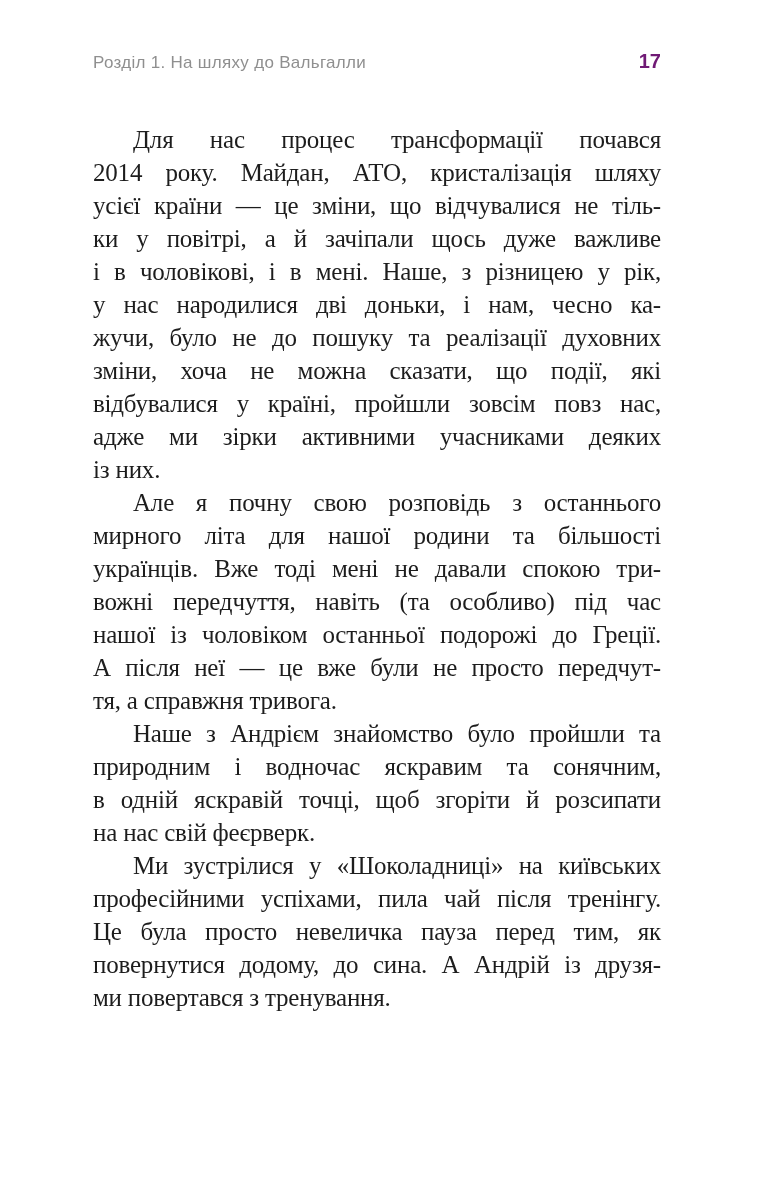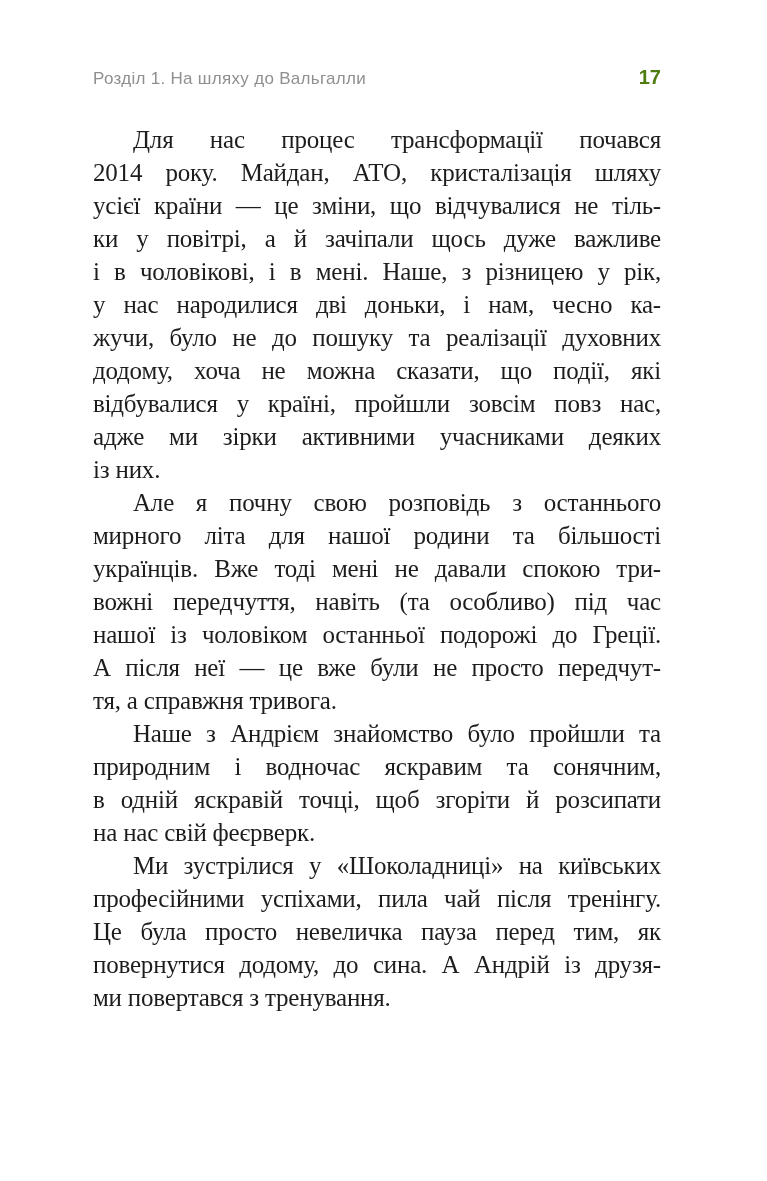--- a/index.html
+++ b/index.html
@@ -9,38 +9,38 @@
   }
   .page {
     position: relative;
     width: 767px;
     height: 1181px;
     background: #ffffff;
     overflow: hidden;
   }
   .running-head {
     position: absolute;
-    top: 66px;
+    top: 50px;
     left: 93px;
     width: 568px;
     display: flex;
     justify-content: space-between;
     align-items: baseline;
     font-family: "Liberation Sans", sans-serif;
   }
   .running-title {
     font-size: 17px;
     color: #8f8f8f;
     letter-spacing: 0.3px;
     font-weight: 400;
   }
   .page-num {
     font-size: 20px;
     font-weight: 700;
-    color: #4d7c0f;
+    color: #701a75;
   }
   .text-block {
     position: absolute;
     top: 123px;
     left: 93px;
     width: 568px;
     font-family: "Liberation Serif", serif;
     font-size: 25px;
     line-height: 33px;
     color: #1d1d1d;
@@ -73,21 +73,21 @@
 
   <div class="text-block">
       <div class="paragraph">
         <div class="line para-first">Для нас процес трансформації почався</div>
         <div class="line">2014 року. Майдан, АТО, кристалізація шляху</div>
         <div class="line">усієї країни — це зміни, що відчувалися не тіль-</div>
         <div class="line">ки у повітрі, а й зачіпали щось дуже важливе</div>
         <div class="line">і в чоловікові, і в мені. Наше, з різницею у рік,</div>
         <div class="line">у нас народилися дві доньки, і нам, чесно ка-</div>
         <div class="line">жучи, було не до пошуку та реалізації духовних</div>
-        <div class="line">додому, хоча не можна сказати, що події, які</div>
+        <div class="line">зміни, хоча не можна сказати, що події, які</div>
         <div class="line">відбувалися у країні, пройшли зовсім повз нас,</div>
         <div class="line">адже ми зірки активними учасниками деяких</div>
         <div class="line para-last">із них.</div>
       </div>
       <div class="paragraph">
         <div class="line para-first">Але я почну свою розповідь з останнього</div>
         <div class="line">мирного літа для нашої родини та більшості</div>
         <div class="line">українців. Вже тоді мені не давали спокою три-</div>
         <div class="line">вожні передчуття, навіть (та особливо) під час</div>
         <div class="line">нашої із чоловіком останньої подорожі до Греції.</div>

